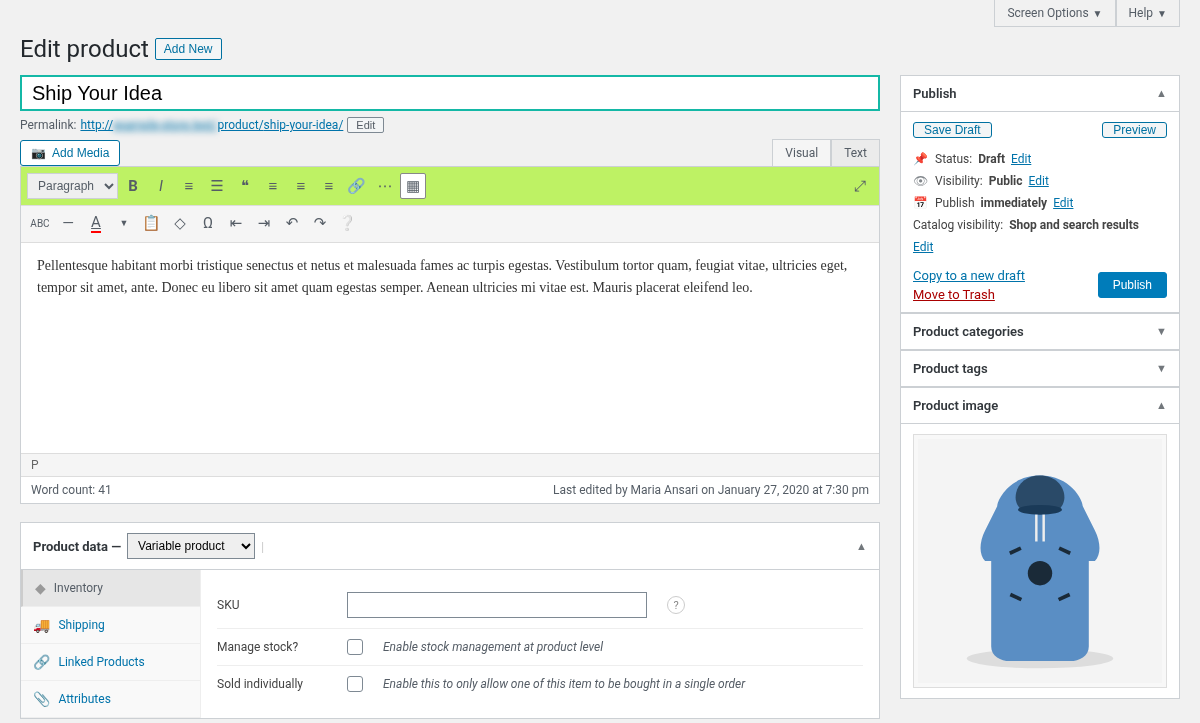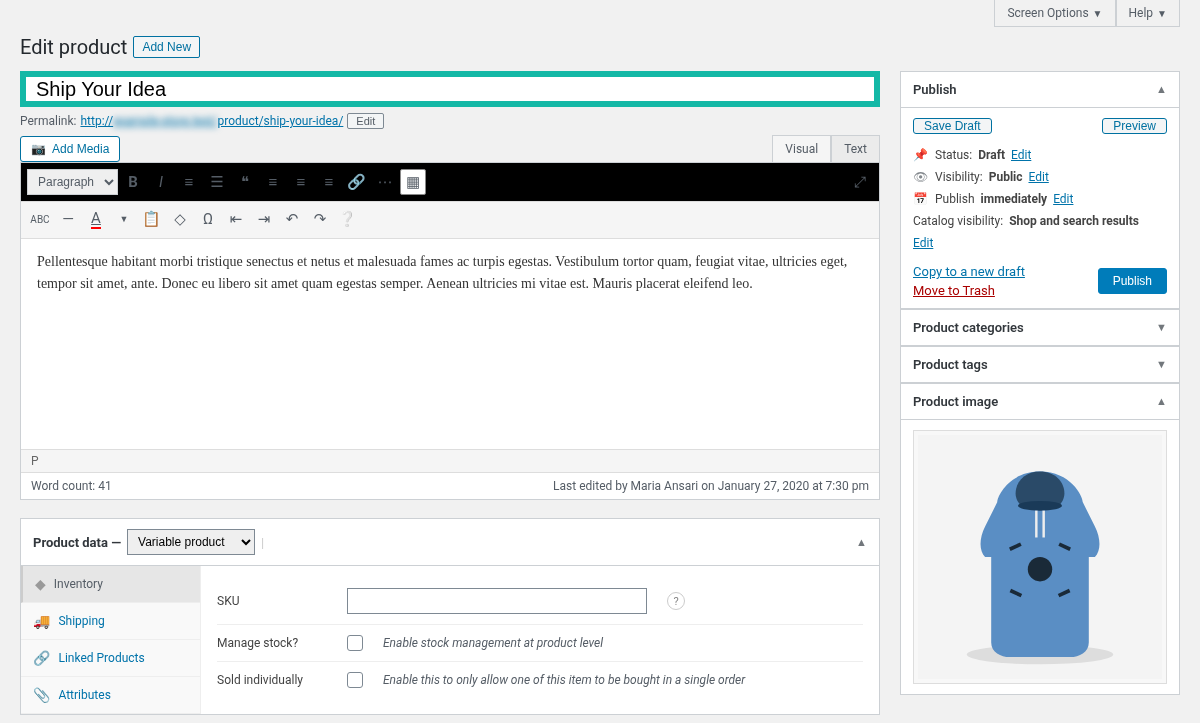--- a/index.html
+++ b/index.html
@@ -1,39 +1,39 @@
 <!DOCTYPE html>
 <html><head>
 <meta charset="utf-8">
 <style>
 * { box-sizing: border-box; margin: 0; padding: 0; }
 body { font-family: -apple-system, BlinkMacSystemFont, "Segoe UI", Roboto, sans-serif; font-size: 13px; color: #32373c; background: #f1f1f1; }
 .wrap { padding: 0 20px 20px; width: 1200px; }
 .top-bar { display: flex; justify-content: flex-end; gap: 0; padding: 0; }
 .top-btn { background: #f1f1f1; border: 1px solid #ccd0d4; border-top: none; padding: 6px 12px; cursor: pointer; font-size: 12px; color: #555d66; display: flex; align-items: center; gap: 4px; }
 .top-btn .tri { font-size: 10px; }
-h1.heading { font-size: 20px; font-weight: 400; color: #23282d; display: inline-block; margin-right: 6px; }
+h1.heading { font-size: 24px; font-weight: 400; color: #23282d; display: inline-block; margin-right: 6px; }
 .header-row { display: flex; align-items: center; margin: 8px 0 12px; }
 .add-new { border: 1px solid #0071a1; color: #0071a1; background: #f3f5f6; padding: 3px 8px; font-size: 12px; border-radius: 2px; cursor: pointer; }
 .layout { display: flex; gap: 20px; align-items: flex-start; }
 .main-col { flex: 1; min-width: 0; }
 .side-col { width: 280px; }
-.title-input { width: 100%; padding: 6px 10px; font-size: 20px; border: 6px solid #14b8a6; background: #fff; outline: none; height: 36px; }
+.title-input { width: 100%; padding: 6px 10px; font-size: 20px; border: 2px solid #14b8a6; background: #fff; outline: none; height: 36px; }
 .permalink-row { margin: 6px 0 6px; font-size: 12px; color: #555d66; display: flex; align-items: center; gap: 4px; flex-wrap: wrap; }
 .permalink-row a { color: #0073aa; text-decoration: underline; }
 .blur { filter: blur(3px); color: #0073aa; }
 .edit-btn { border: 1px solid #7e8993; background: #f3f5f6; padding: 1px 8px; font-size: 11px; border-radius: 2px; color: #555d66; cursor: pointer; }
 .add-media { border: 1px solid #0071a1; color: #0071a1; background: #fff; padding: 5px 10px; font-size: 12px; border-radius: 3px; cursor: pointer; display: inline-flex; align-items: center; gap: 6px; }
 .media-row { display: flex; justify-content: space-between; align-items: flex-end; margin-bottom: 0; }
 .ed-tabs { display: flex; }
 .ed-tab { padding: 6px 12px; border: 1px solid #ccd0d4; border-bottom: none; font-size: 12px; color: #555d66; cursor: pointer; }
 .ed-tab.active { background: #f5f5f5; border-color: #ccd0d4; }
 .ed-tab.inactive { background: #ebebeb; }
 .ed-container { border: 1px solid #ccd0d4; background: #fff; }
-.toolbar { background: #000000; border-bottom: 1px solid #ddd; padding: 6px; display: flex; align-items: center; justify-content: space-between; }
+.toolbar { background: #bef264; border-bottom: 1px solid #ddd; padding: 6px; display: flex; align-items: center; justify-content: space-between; }
 .toolbar-group { display: flex; align-items: center; gap: 2px; flex-wrap: wrap; }
 .fmt-select { border: 1px solid #ccd0d4; padding: 4px 6px; font-size: 12px; min-width: 90px; color: #555d66; }
 .tb-btn { width: 26px; height: 26px; display: flex; align-items: center; justify-content: center; cursor: pointer; color: #555d66; font-size: 15px; border-radius: 2px; }
 .tb-btn.boxed { border: 1px solid #888; background: #fff; }
 .toolbar2 { background: #f5f5f5; border-bottom: 1px solid #ddd; padding: 4px 6px 6px; display: flex; gap: 2px; align-items: center; }
 .ed-content { padding: 12px 16px; min-height: 210px; font-size: 14px; color: #333; font-family: Georgia, serif; line-height: 1.55; }
 .ed-status { border-top: 1px solid #ddd; background: #f5f5f5; padding: 4px 10px; font-size: 12px; color: #666; }
 .ed-footer { border-top: 1px solid #ddd; background: #fff; padding: 6px 10px; font-size: 12px; color: #555d66; display: flex; justify-content: space-between; }
 .panel { border: 1px solid #ccd0d4; background: #fff; }
 .panel-head { padding: 10px 12px; border-bottom: 1px solid #ccd0d4; display: flex; justify-content: space-between; align-items: center; font-weight: 600; cursor: pointer; }

